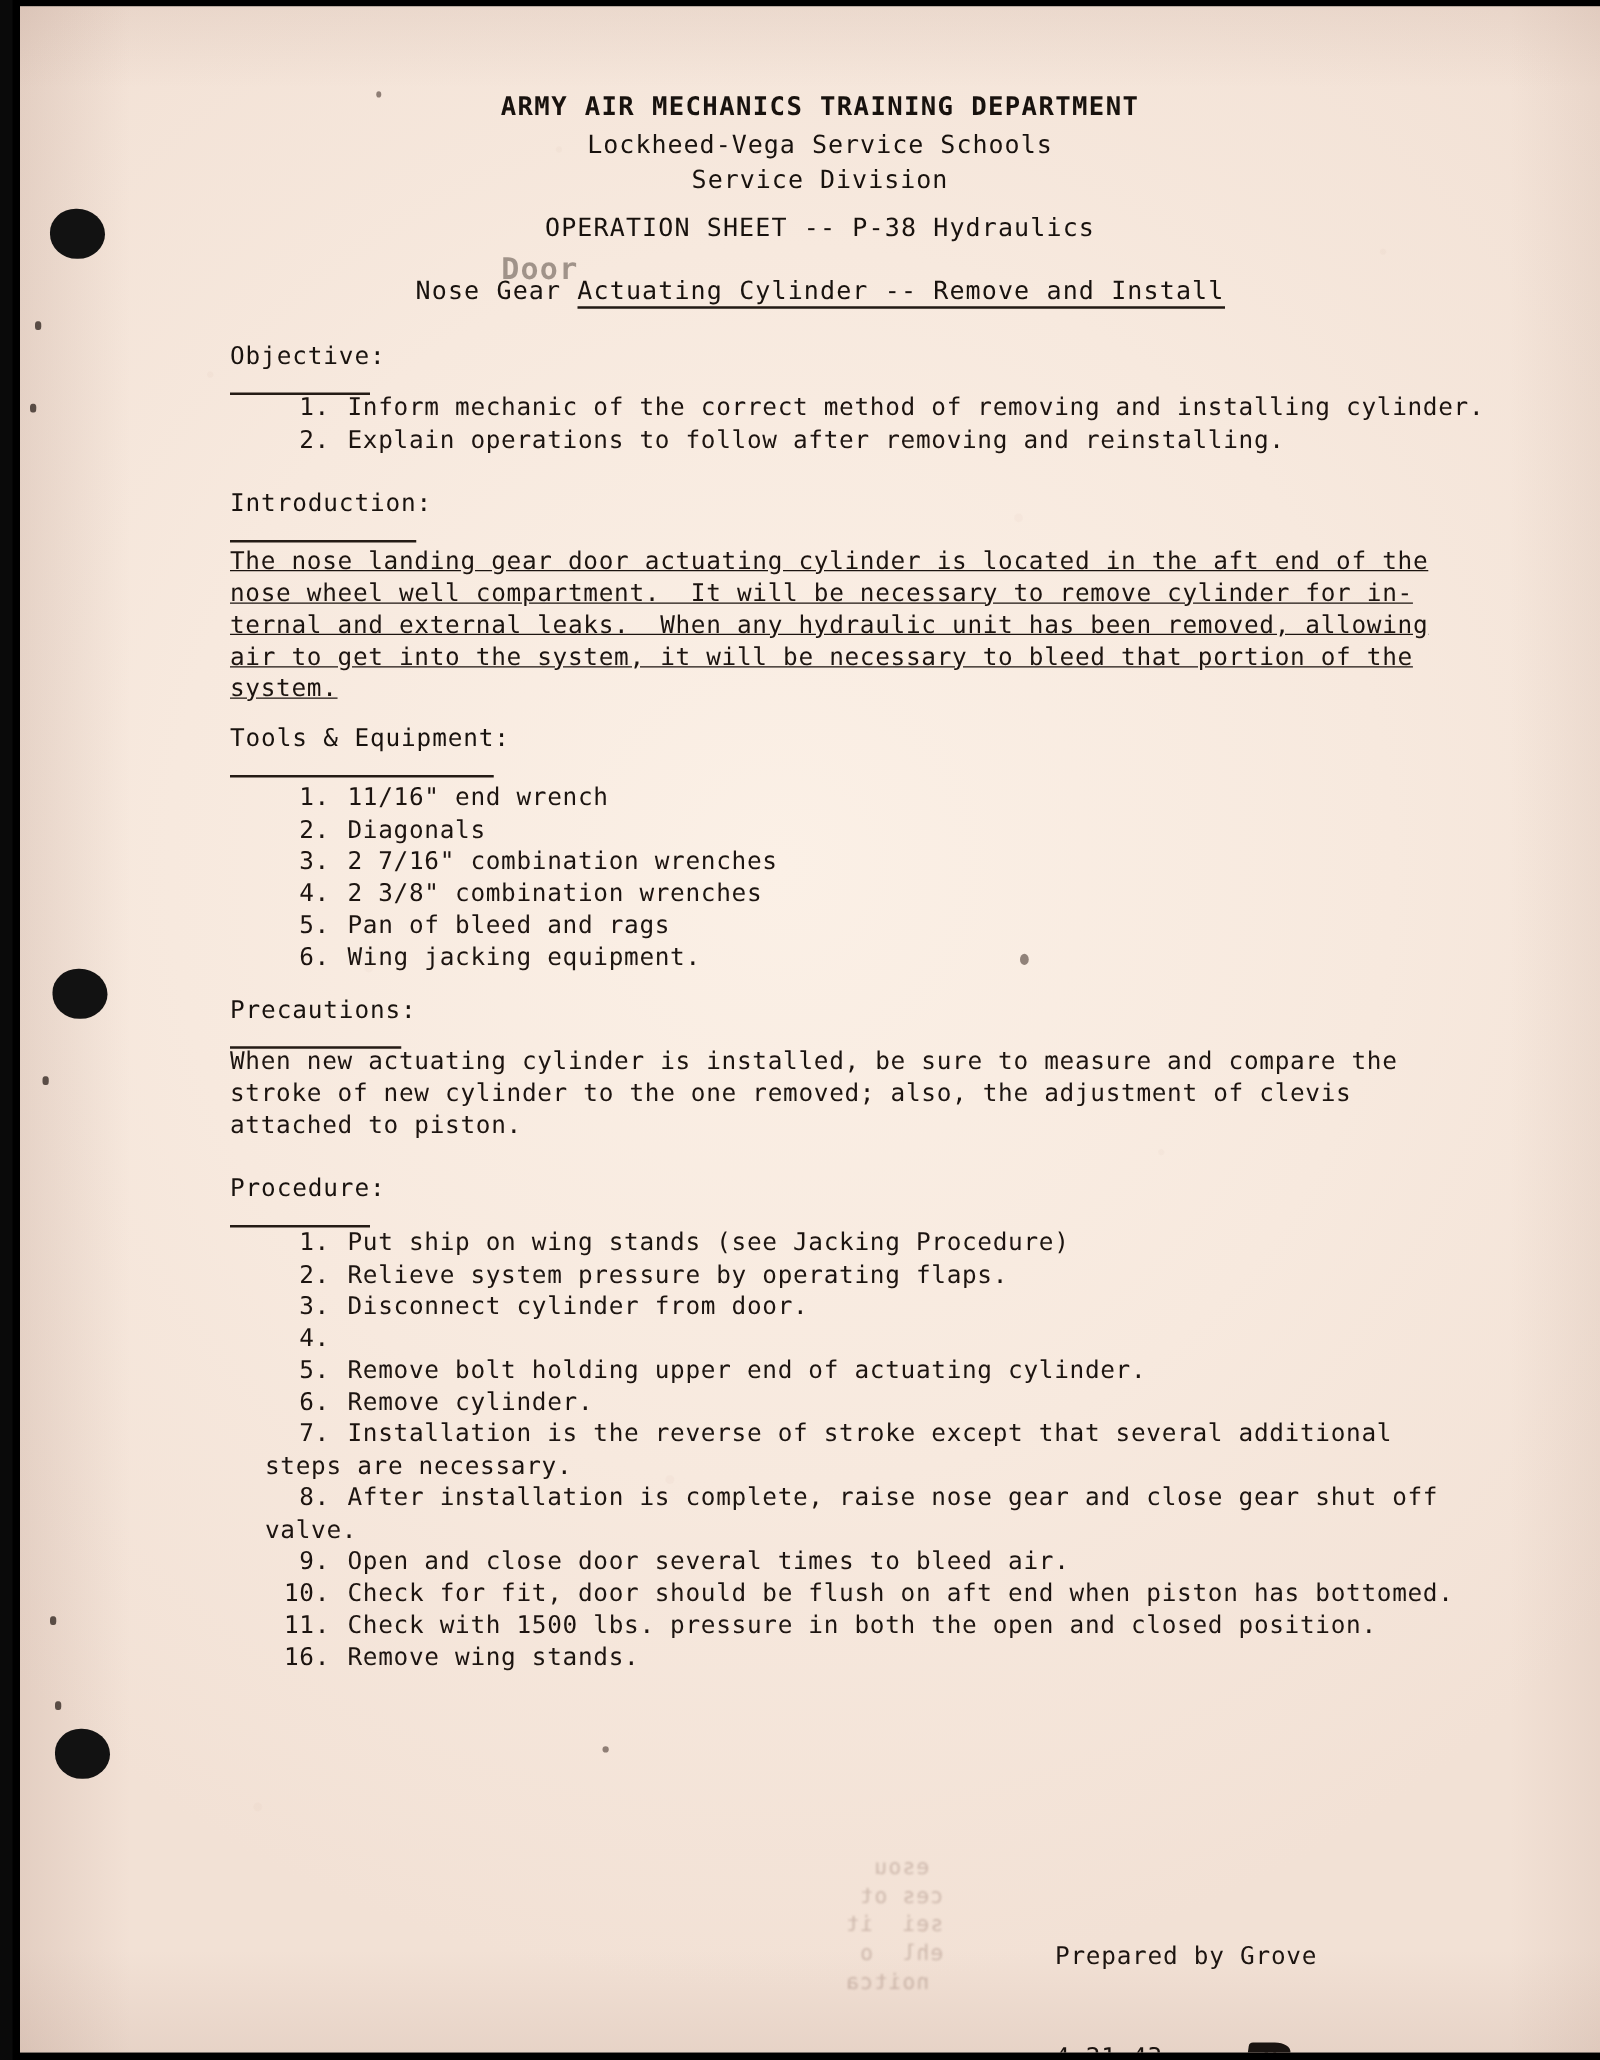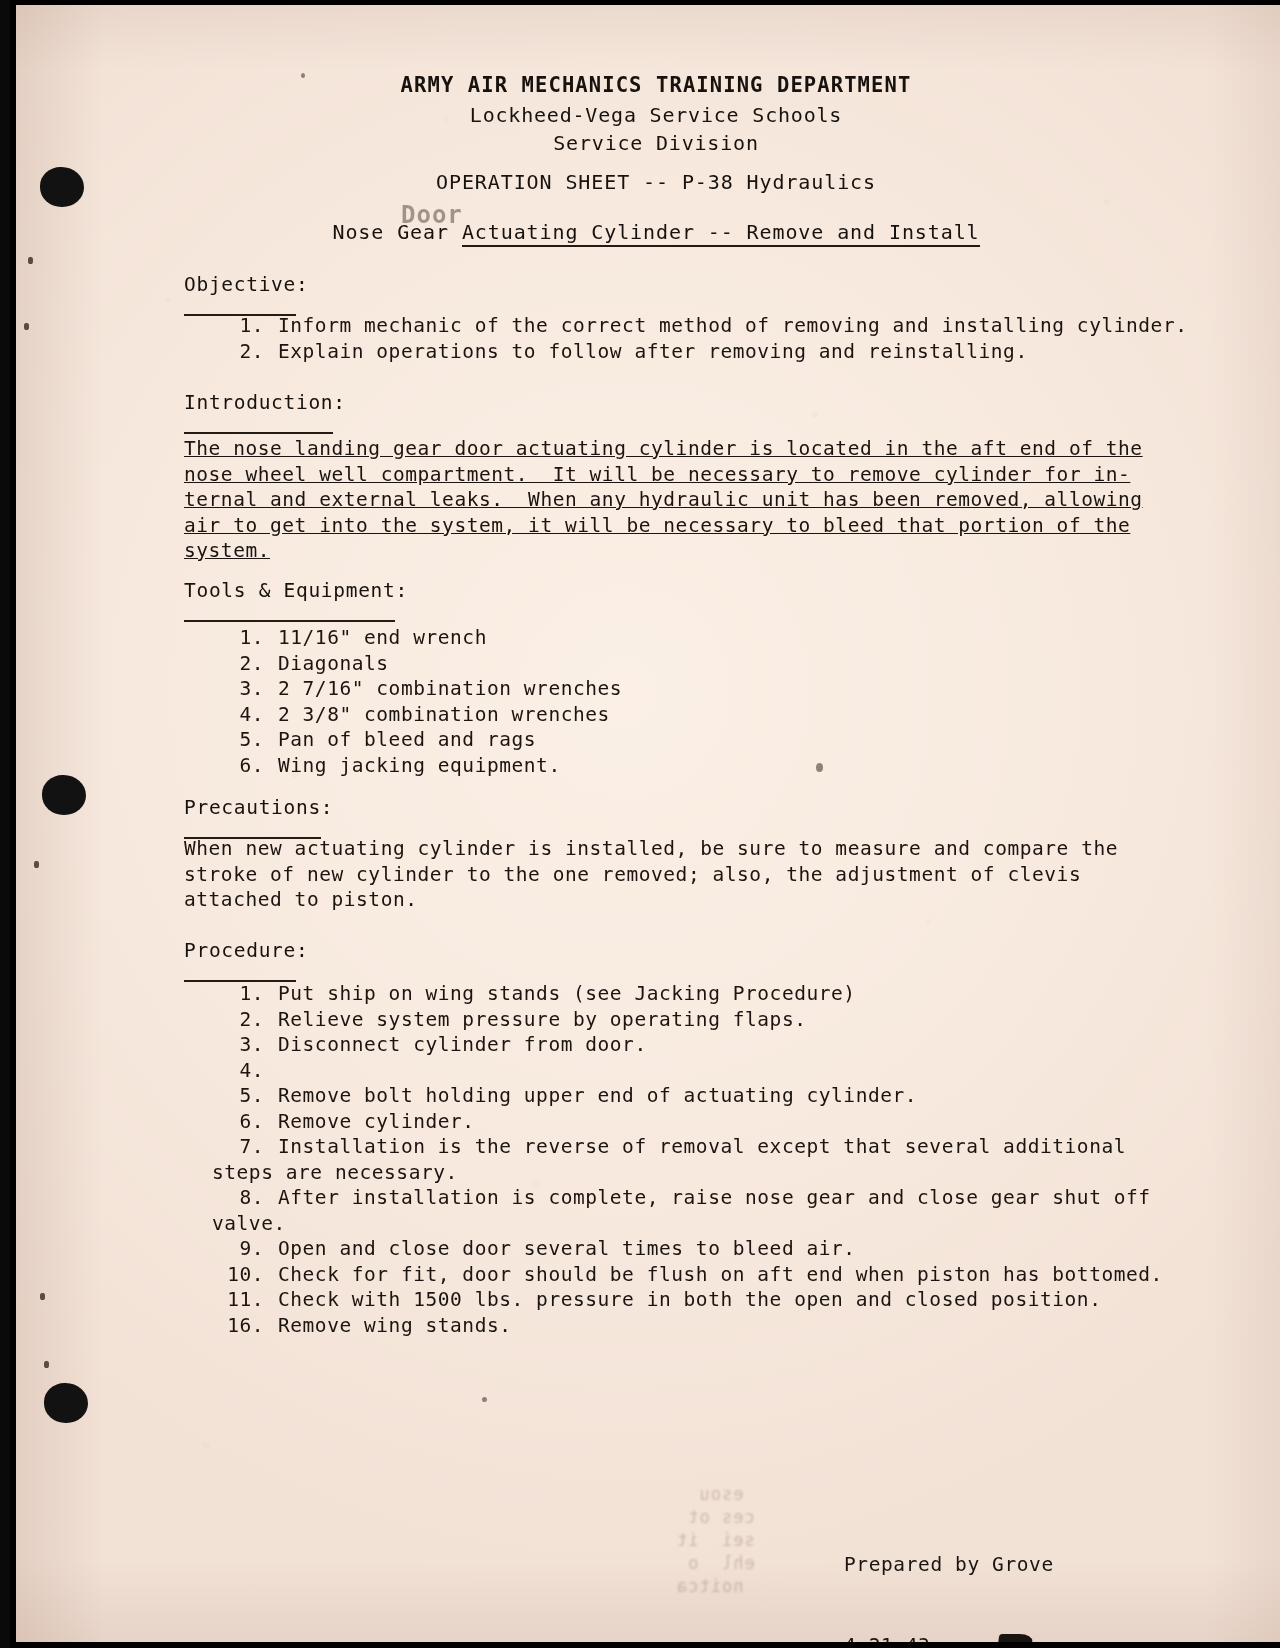--- a/index.html
+++ b/index.html
@@ -336,21 +336,21 @@
         </div>
         <div>
           <div class="li">
             <span class="num">6.</span>
             <span class="body">Remove cylinder.</span>
           </div>
         </div>
         <div>
           <div class="li">
             <span class="num">7.</span>
-            <span class="body">Installation is the reverse of removal except that several additional</span>
+            <span class="body">Installation is the reverse of stroke except that several additional</span>
           </div>
           <div class="cont">steps are necessary.</div>
         </div>
         <div>
           <div class="li">
             <span class="num">8.</span>
             <span class="body">After installation is complete, raise nose gear and close gear shut off</span>
           </div>
           <div class="cont">valve.</div>
         </div>

